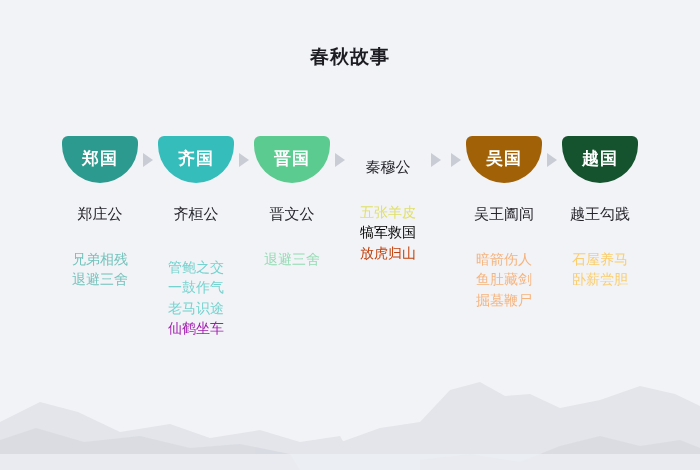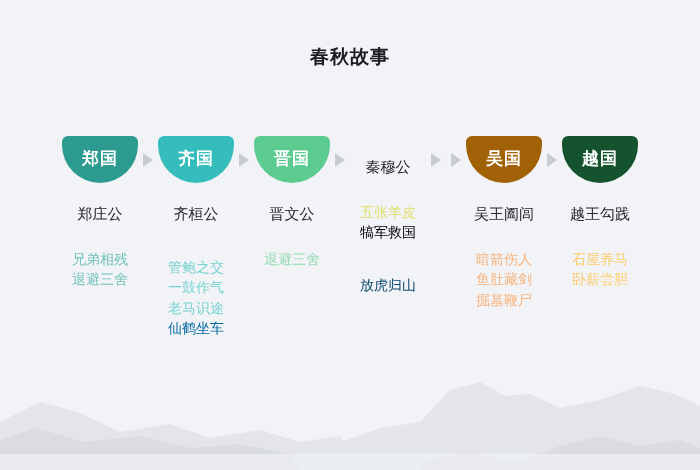--- a/index.html
+++ b/index.html
@@ -148,21 +148,21 @@
     </div>
     <div class="state-col">
       <div class="badge" style="background: rgb(53, 189, 187); text-align: center;">
         <div class="badge-label">齐国</div>
       </div>
       <div class="ruler-name">齐桓公</div>
       <div class="stories">
         <div class="story-item" style="color: rgb(116, 211, 207); margin-top: 8px;">管鲍之交</div>
         <div class="story-item" style="color: rgb(116, 211, 207);">一鼓作气</div>
         <div class="story-item" style="color: rgb(116, 211, 207);">老马识途</div>
-        <div class="story-item" style="color: #0369a1;">仙鹤坐车</div>
+        <div class="story-item" style="color: #a21caf;">仙鹤坐车</div>
       </div>
     </div>
     <div class="arrow-cell">
       <div class="arrow-tri" style="border-left-color: rgb(201, 204, 212);"></div>
     </div>
     <div class="state-col">
       <div class="badge" style="background: rgb(92, 203, 144); align-items: center;">
         <div class="badge-label">晋国</div>
       </div>
       <div class="ruler-name">晋文公</div>
@@ -171,21 +171,21 @@
       </div>
     </div>
     <div class="arrow-cell">
       <div class="arrow-tri" style="border-left-color: rgb(201, 204, 212);"></div>
     </div>
     <div class="state-col">
       <div class="ruler-name">秦穆公</div>
       <div class="stories">
         <div class="story-item" style="color: rgb(224, 224, 106);">五张羊皮</div>
         <div class="story-item" style="color: #000000;">犒军救国</div>
-        <div class="story-item" style="color: #0c4a6e; margin-top: 32px;">放虎归山</div>
+        <div class="story-item" style="color: #c2410c;">放虎归山</div>
       </div>
     </div>
     <div class="arrow-cell">
       <div class="arrow-tri" style="border-left-color: rgb(201, 204, 212);"></div>
     </div>
     <div class="arrow-cell">
       <div class="arrow-tri" style="border-left-color: rgb(201, 204, 212);"></div>
     </div>
     <div class="state-col">
       <div class="badge" style="background: #a16207;">

